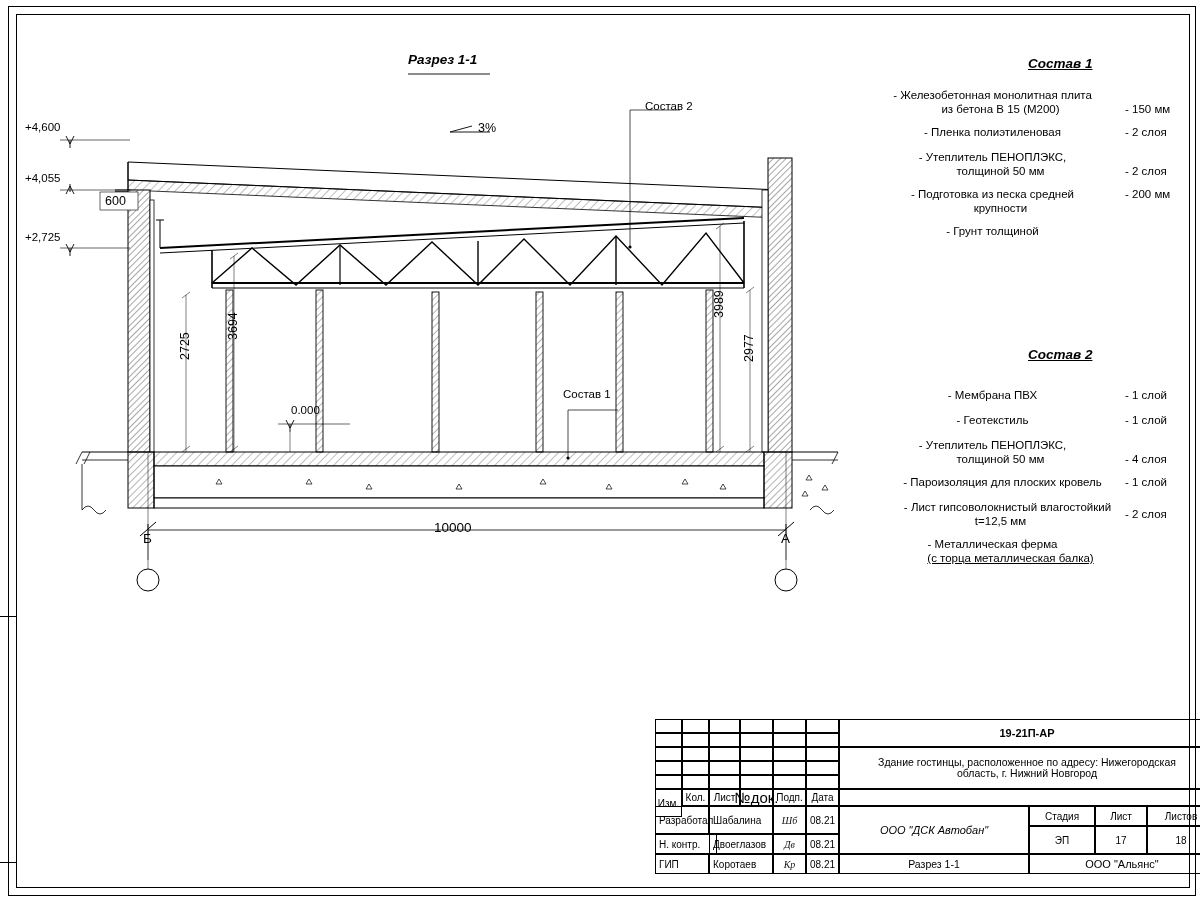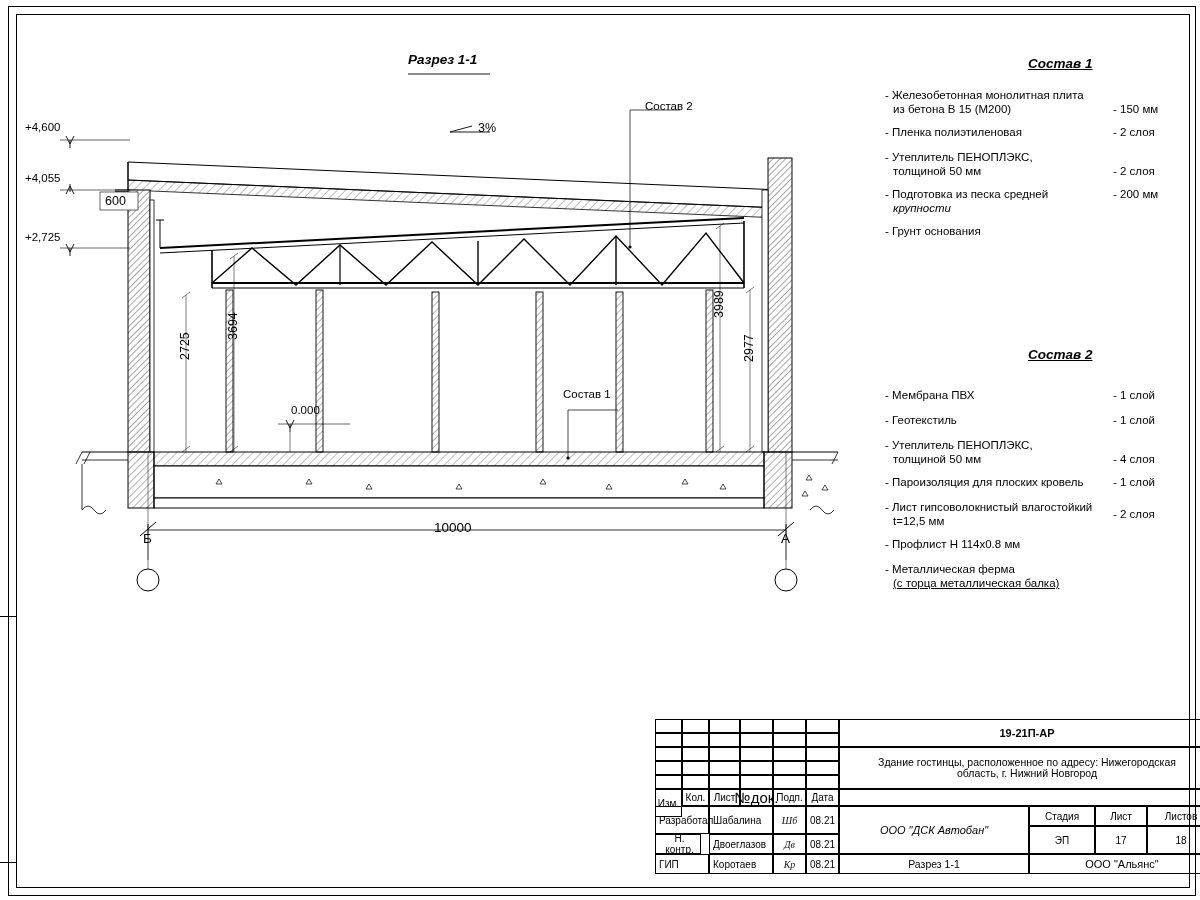--- a/index.html
+++ b/index.html
@@ -14,23 +14,23 @@
   .lbl{position:absolute;white-space:nowrap;}
   .t11{font-size:11.5px;}
   .t12{font-size:12.5px;}
   .t13{font-size:13.5px;}
   .ital{font-style:italic;}
   .und{text-decoration:underline;}
   .b{font-weight:bold;}
   .vert{transform:rotate(-90deg);transform-origin:0 0;}
 
   .spec{position:absolute;}
-  .spec .row{position:relative;margin-bottom:9px;font-size:11.5px;line-height:14px;}
+  .spec .row{position:relative;margin-bottom:9px;font-size:11.5px;line-height:14px;text-align:center;}
   .spec .txt{position:absolute;left:11px;top:0;width:215px;}
-  .spec .qty{position:absolute;left:228px;top:0;white-space:nowrap;}
+  .spec .qty{position:absolute;left:240px;top:0;white-space:nowrap;}
 
   
   .tb{position:absolute;left:655px;top:719px;width:560px;height:170px;}
   .tb div.cell{position:absolute;box-sizing:border-box;border:1px solid #000;
       font-size:10px;display:flex;align-items:center;justify-content:center;text-align:center;line-height:11px;}
   .tb div.cell.l{justify-content:flex-start;padding-left:3px;}
   .sig{font-family:"Liberation Serif",serif;font-style:italic;font-size:13px;color:#111;}
 </style>
 </head>
 <body>
@@ -241,25 +241,25 @@
       <span class="txt" style="left:0;">- Пленка полиэтиленовая</span>
       <span class="qty">- 2 слоя</span>
     </div>
     <div class="row" style="height:28px;">
       <span class="txt" style="left:0;">- Утеплитель ПЕНОПЛЭКС,</span>
       <span class="txt" style="left:8px;top:14px;">толщиной 50 мм</span>
       <span class="qty" style="top:14px;">- 2 слоя</span>
     </div>
     <div class="row" style="height:28px;">
       <span class="txt" style="left:0;">- Подготовка из песка средней</span>
-      <span class="txt" style="left:8px;top:14px;font-style:italic;">крупности</span>
+      <span class="txt" style="left:8px;top:14px;">крупности</span>
       <span class="qty" style="top:0;">- 200 мм</span>
     </div>
     <div class="row" style="height:16px;">
-      <span class="txt" style="left:0;">- Грунт основания</span>
+      <span class="txt" style="left:0;">- Грунт толщиной</span>
       <span class="qty"></span>
     </div>
   </div>
 
   <div class="lbl t13 ital b und" style="left:1028px;top:347px;">Состав 2</div>
   <div class="spec" style="left:885px;top:388px;width:300px;">
     <div class="row" style="height:16px;">
       <span class="txt" style="left:0;">- Мембрана ПВХ</span>
       <span class="qty">- 1 слой</span>
     </div>
@@ -273,24 +273,20 @@
       <span class="qty" style="top:14px;">- 4 слоя</span>
     </div>
     <div class="row" style="height:16px;">
       <span class="txt" style="left:0;width:235px;">- Пароизоляция для плоских кровель</span>
       <span class="qty">- 1 слой</span>
     </div>
     <div class="row" style="height:28px;">
       <span class="txt" style="left:0;width:245px;">- Лист гипсоволокнистый влагостойкий</span>
       <span class="txt" style="left:8px;top:14px;">t=12,5 мм</span>
       <span class="qty" style="top:7px;">- 2 слоя</span>
-    </div>
-    <div class="row" style="height:16px;">
-      <span class="txt" style="left:0;">- Профлист Н 114х0.8 мм</span>
-      <span class="qty"></span>
     </div>
     <div class="row" style="height:28px;">
       <span class="txt" style="left:0;">- Металлическая ферма</span>
       <span class="txt" style="left:8px;top:14px;width:235px;text-decoration:underline;">(с торца металлическая балка)</span>
       <span class="qty"></span>
     </div>
   </div>
 
   <div class="tb">
 
@@ -334,21 +330,21 @@
     <div class="cell" style="left:54px;top:70px;width:31px;height:17px;">Лист</div>
     <div class="cell" style="left:85px;top:70px;width:33px;height:17px;font-size:15px;">№док.</div>
     <div class="cell" style="left:118px;top:70px;width:33px;height:17px;">Подп.</div>
     <div class="cell" style="left:151px;top:70px;width:33px;height:17px;">Дата</div>
 
     <div class="cell l" style="left:0;top:87px;width:54px;height:28px;">Разработал</div>
     <div class="cell l" style="left:54px;top:87px;width:64px;height:28px;">Шабалина</div>
     <div class="cell sig" style="left:118px;top:87px;width:33px;height:28px;">Шб</div>
     <div class="cell" style="left:151px;top:87px;width:33px;height:28px;">08.21</div>
 
-    <div class="cell l" style="left:0;top:115px;width:46px;height:20px;">Н. контр.</div>
+    <div class="cell l" style="left:0;top:115px;width:62px;height:20px;">Н. контр.</div>
     <div class="cell l" style="left:54px;top:115px;width:64px;height:20px;font-size:10px;">Двоеглазов</div>
     <div class="cell sig" style="left:118px;top:115px;width:33px;height:20px;">Дв</div>
     <div class="cell" style="left:151px;top:115px;width:33px;height:20px;">08.21</div>
 
     <div class="cell l" style="left:0;top:135px;width:54px;height:20px;">ГИП</div>
     <div class="cell l" style="left:54px;top:135px;width:64px;height:20px;">Коротаев</div>
     <div class="cell sig" style="left:118px;top:135px;width:33px;height:20px;">Кр</div>
     <div class="cell" style="left:151px;top:135px;width:33px;height:20px;">08.21</div>
 
     <div class="cell" style="left:184px;top:0;width:376px;height:28px;font-size:11px;font-weight:bold;">19-21П-АР</div>

